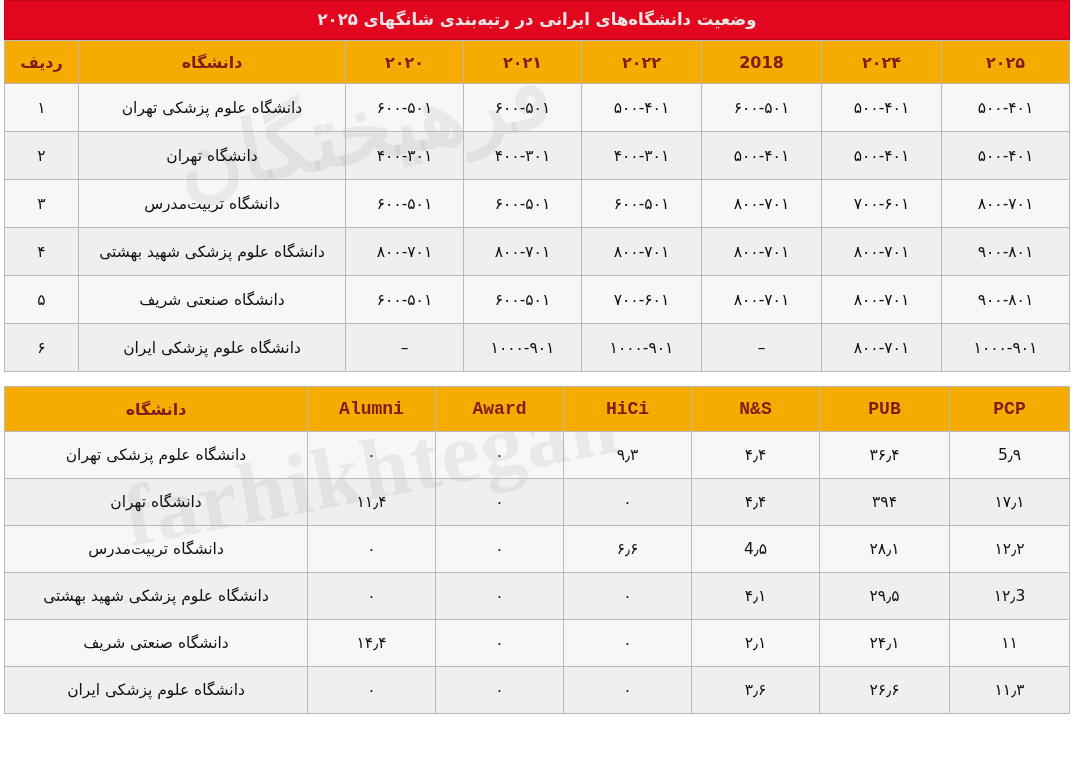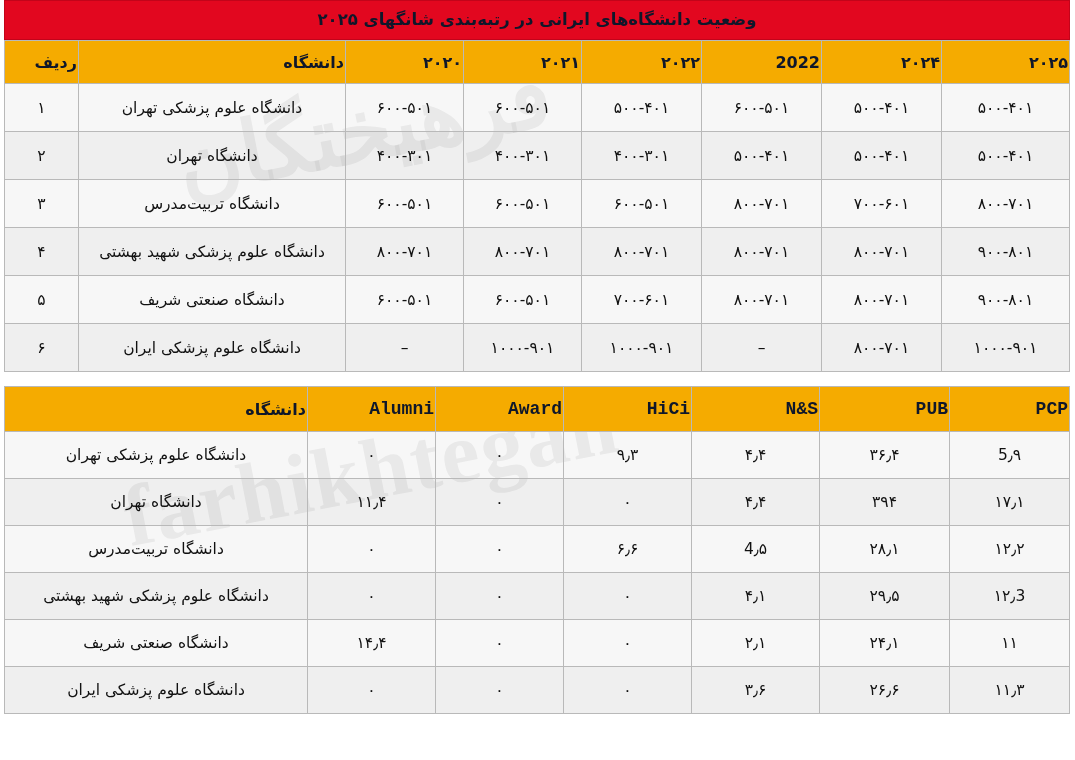--- a/index.html
+++ b/index.html
@@ -50,42 +50,41 @@
     table-layout: fixed;
     width: 1065px;
     margin: 0 5px;
     position: relative;
     z-index: 10;
   }
 
   caption {
     caption-side: top;
     background: #e2071f;
-    color: #0f172a;
+    color: #e5e5e5;
     font-size: 16.5px;
     font-weight: bold;
     padding: 9px 6px 10px 6px;
     border: 1px solid #c2041a;
     font-family: "DejaVu Sans", "Liberation Sans", sans-serif;
   }
 
   th, td {
     border: 1px solid #b9b9b9;
     text-align: center;
     vertical-align: middle;
     font-size: 15.5px;
   }
 
   thead th {
     background: #f5ab00;
-    color: #0f172a;
+    color: #7f1d1d;
     font-weight: bold;
     height: 40px;
     font-size: 16px;
-    text-align: right;
   }
   thead th.uni-head { font-weight: bold; margin-left: 48px; }
 
   tbody td {
     height: 45px;
     background: rgba(240,240,240,0.55);
     color: #111;
   }
   tbody tr:nth-child(even) td {
     background: rgba(226,226,226,0.55);
@@ -123,21 +122,21 @@
       <col style="width:120px">
       <col style="width:118px">
       <col style="width:118px">
       <col style="width:267px">
       <col style="width:74px">
     </colgroup>
     <thead>
       <tr>
         <th>۲۰۲۵</th>
         <th>۲۰۲۴</th>
-        <th>2022</th>
+        <th>2018</th>
         <th>۲۰۲۲</th>
         <th>۲۰۲۱</th>
         <th>۲۰۲۰</th>
         <th class="uni-head">دانشگاه</th>
         <th>ردیف</th>
       </tr>
     </thead>
     <tbody>
       <tr>
         <td>۵۰۰-۴۰۱</td>

